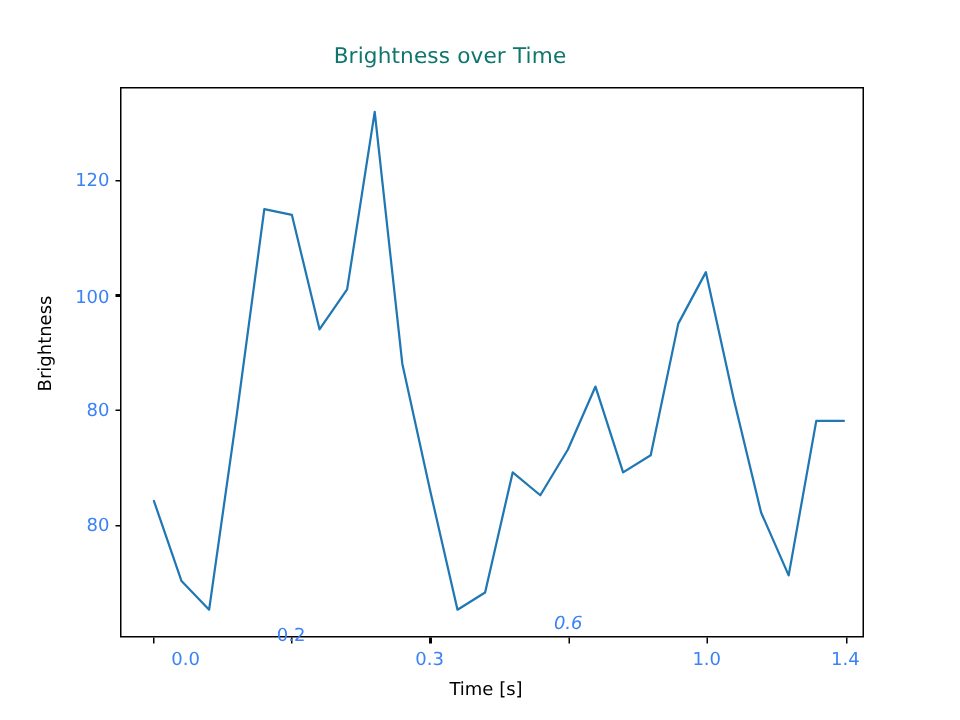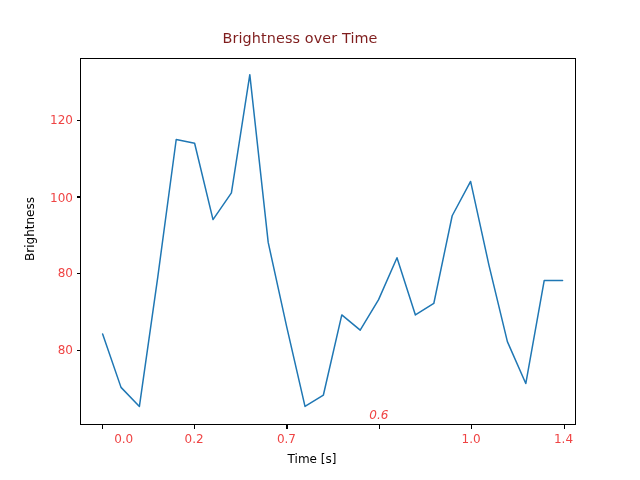--- a/index.html
+++ b/index.html
@@ -19,21 +19,21 @@
     height: 480px;
     background: #ffffff;
   }
   #chart-title {
     position: absolute;
     left: 0;
     top: 30px;
     width: 600px;
     text-align: center;
     font-size: 14.4px;
-    color: #7f1d1d;
+    color: #0f766e;
     letter-spacing: 0.1px;
   }
   #plot-area {
     position: absolute;
     left: 80px;
     top: 58px;
     width: 496px;
     height: 367px;
     border: 1.1px solid #000000;
     box-sizing: border-box;
@@ -43,21 +43,21 @@
     position: absolute;
     left: 0;
     top: 0;
     width: 100%;
     height: 100%;
     display: block;
   }
   .tick-label {
     position: absolute;
     font-size: 12px;
-    color: #ef4444;
+    color: #3b82f6;
     white-space: nowrap;
   }
   .ytick-label {
     text-align: right;
     transform: translateY(-50%);
   }
   .xtick-label {
     text-align: center;
     transform: translateX(-50%);
   }
@@ -68,21 +68,21 @@
   .ytick-mark {
     width: 3.5px;
     height: 1.1px;
   }
   .xtick-mark {
     width: 1.1px;
     height: 3.5px;
   }
   #xlabel {
     position: absolute;
-    left: 64px;
+    left: 76px;
     top: 452px;
     width: 496px;
     text-align: center;
     font-size: 12px;
     color: #000000;
   }
   #ylabel {
     position: absolute;
     left: -30px;
     top: 222px;
@@ -114,23 +114,23 @@
       <div class="tick-label ytick-label" style="left: 18px; top: 273.138px; width: 55px; text-align: right;">80</div>
       <div class="tick-mark ytick-mark" style="left: 76.5px; top: 196.44px;"></div>
       <div class="tick-label ytick-label" style="left: 18px; top: 198px; width: 55px;">100</div>
       <div class="tick-mark ytick-mark" style="left: 76.5px; top: 119.742px;"></div>
       <div class="tick-label ytick-label" style="left: 18px; top: 119.742px; width: 55px;">120</div>
     </div>
   <div id="xtick-container">
       <div class="tick-mark xtick-mark" style="left: 101.706px; top: 425px;"></div>
       <div class="tick-label xtick-label" style="left: 101.706px; top: 432px; margin-left: 22px;">0.0</div>
       <div class="tick-mark xtick-mark" style="left: 194.071px; top: 425px;"></div>
-      <div class="tick-label xtick-label" style="left: 194.071px; top: 432px;">0.2</div>
+      <div class="tick-label xtick-label" style="left: 194.071px; top: 416px;">0.2</div>
       <div class="tick-mark xtick-mark" style="left: 286.436px; top: 425px;"></div>
-      <div class="tick-label xtick-label" style="left: 286.436px; top: 432px;">0.7</div>
+      <div class="tick-label xtick-label" style="left: 286.436px; top: 432px;">0.3</div>
       <div class="tick-mark xtick-mark" style="left: 378.801px; top: 425px;"></div>
       <div class="tick-label xtick-label" style="left: 378.801px; top: 408px; font-style: italic;">0.6</div>
       <div class="tick-mark xtick-mark" style="left: 471.166px; top: 425px;"></div>
       <div class="tick-label xtick-label" style="left: 471.166px; top: 432px;">1.0</div>
       <div class="tick-mark xtick-mark" style="left: 563.531px; top: 425px;"></div>
       <div class="tick-label xtick-label" style="left: 563.531px; top: 432px;">1.4</div>
     </div>
 
   <div id="xlabel">Time [s]</div>
   <div id="ylabel">Brightness</div>

